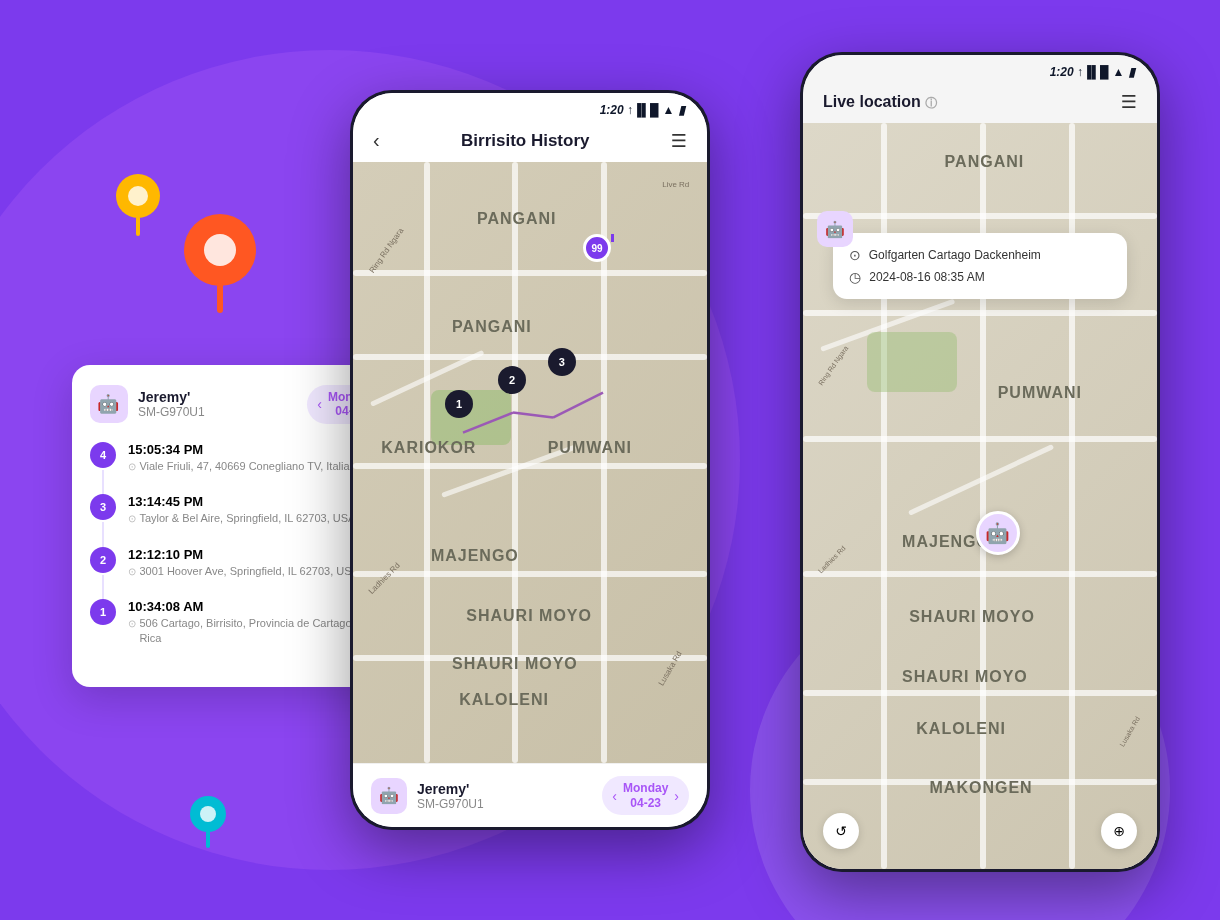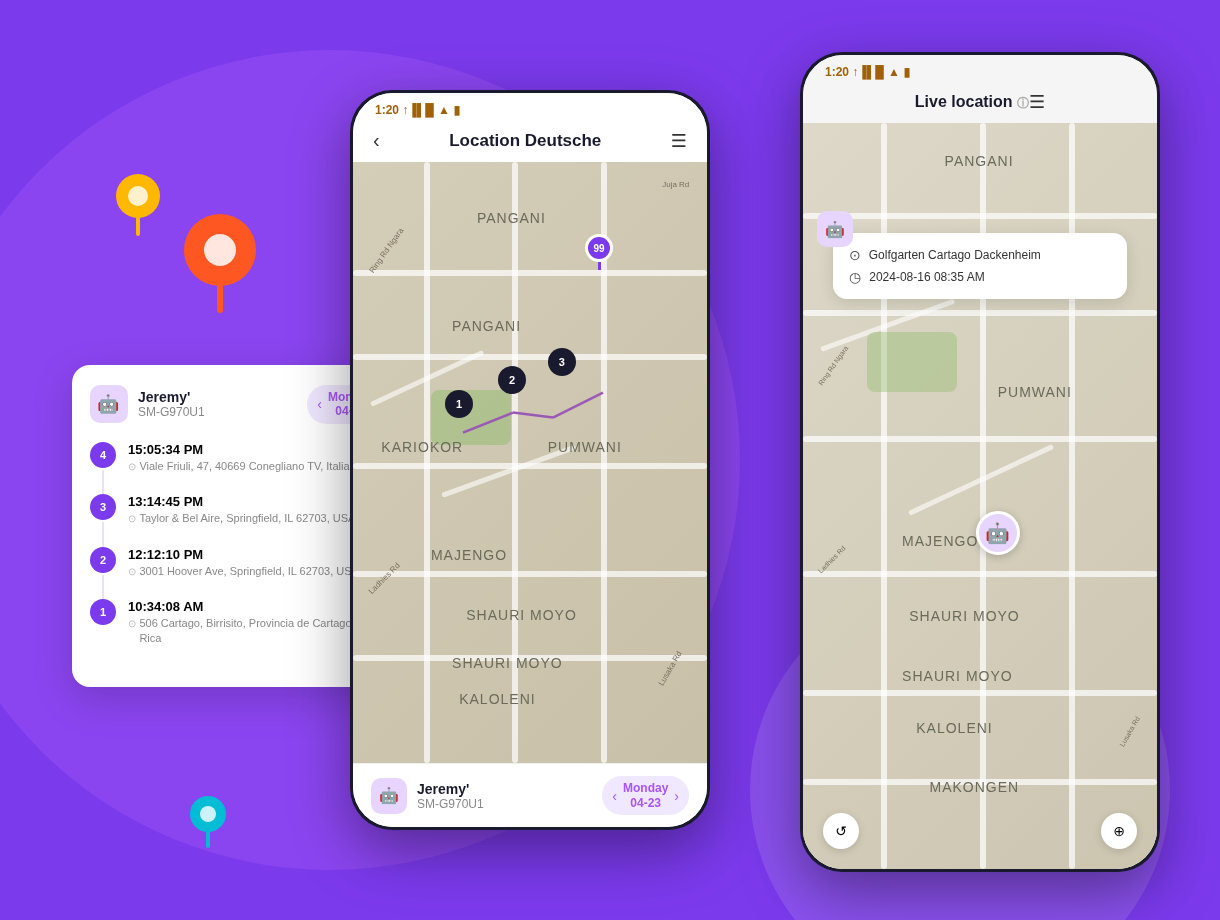--- a/index.html
+++ b/index.html
@@ -158,28 +158,29 @@
       position: absolute;
       inset: 3px;
       background: white;
       border-radius: 40px;
       overflow: hidden;
       display: flex;
       flex-direction: column;
     }
     .status-bar {
       display: flex;
-      justify-content: flex-start;
+      justify-content: flex-end;
       align-items: center;
       padding: 10px 22px 4px;
       font-size: 12px;
       font-weight: 600;
-      color: #a16207;
+      color: #0f172a;
       background: white;
       flex-shrink: 0;
+      font-style: italic;
     }
     .status-icons { display: flex; gap: 4px; align-items: center; }
     .app-header {
       display: flex;
       align-items: center;
       justify-content: space-between;
       padding: 8px 20px 10px;
       background: white;
       flex-shrink: 0;
     }
@@ -206,22 +207,21 @@
       font-weight: 700;
       display: flex;
       align-items: center;
       justify-content: center;
     }
     .map-pin-purple {
       position: absolute;
       width: 32px;
       height: 38px;
       display: flex;
-      flex-direction: column;
-      align-items: center;
+      flex-direction: row;
     }
     .map-pin-purple-circle {
       width: 28px;
       height: 28px;
       border-radius: 50%;
       background: #7c3aed;
       border: 3px solid white;
       color: white;
       font-size: 10px;
       font-weight: 700;
@@ -356,22 +356,22 @@
     
     .route-svg {
       position: absolute;
       inset: 0;
       width: 100%;
       height: 100%;
     }
 
     .map-text-label {
       position: absolute;
-      font-size: 14px;
-      font-weight: 400;
+      font-size: 16px;
+      font-weight: 700;
       color: #6b6b5b;
       letter-spacing: 1px;
       white-space: nowrap;
     }
 
     .header-left { display: flex; align-items: center; gap: 8px; }
   </style>
 </head>
 <body>
 
@@ -469,21 +469,21 @@
         <span>▐▌█</span>
         <span>▲</span>
         <span>▮</span>
       </div>
     </div>
 
     <div class="app-header">
       <div class="header-left">
         <span style="font-size:20px; color:#333; cursor:pointer;">‹</span>
       </div>
-      <div class="app-header-title">Location Deutsche</div>
+      <div class="app-header-title">Birrisito History</div>
       <span style="font-size:18px; color:#333;">☰</span>
     </div>
 
     <div class="map-area">
 
       <div class="map-bg-middle"></div>
 
       <div class="road-h" style="top:18%; left:0; width:100%;"></div>
       <div class="road-h" style="top:32%; left:0; width:100%;"></div>
       <div class="road-h" style="top:50%; left:0; width:100%;"></div>
@@ -517,21 +517,21 @@
       <div class="map-pin-numbered" style="top:34%; left:41%;">2</div>
 
       <div class="map-pin-numbered" style="top:31%; left:55%;">3</div>
 
       <div class="map-pin-purple" style="top:12%; left:65%;">
         <div class="map-pin-purple-circle">99</div>
         <div class="pin-tail"></div>
       </div>
 
       <div style="position:absolute; top:14%; left:2%; font-size:8px; color:#7a7060; transform:rotate(-55deg); white-space:nowrap;">Ring Rd Ngara</div>
-      <div style="position:absolute; top:3%; right:5%; font-size:8px; color:#7a7060;">Juja Rd</div>
+      <div style="position:absolute; top:3%; right:5%; font-size:8px; color:#7a7060;">Live Rd</div>
       <div style="position:absolute; bottom:30%; left:3%; font-size:8px; color:#7a7060; transform:rotate(-45deg); white-space:nowrap;">Ladhies Rd</div>
       <div style="position:absolute; bottom:15%; right:5%; font-size:8px; color:#7a7060; transform:rotate(-60deg); white-space:nowrap;">Lusaka Rd</div>
     </div>
 
     <div class="phone-bottom-bar">
       <div class="bottom-device">
         <div class="avatar-purple" style="width:36px;height:36px;font-size:16px;">🤖</div>
         <div>
           <div class="device-name">Jeremy'</div>
           <div class="device-model">SM-G970U1</div>
@@ -551,21 +551,21 @@
 
     <div class="status-bar" style="background:#f5f5f5;">
       <span>1:20 ↑</span>
       <div class="status-icons">
         <span>▐▌█</span>
         <span>▲</span>
         <span>▮</span>
       </div>
     </div>
 
-    <div class="app-header" style="background:#f5f5f5; padding: 8px 20px 10px; justify-content: center;">
+    <div class="app-header" style="background:#f5f5f5; padding: 8px 20px 10px;">
       <div class="app-header-title" style="font-size:16px;">Live location <span style="font-size:12px; color:#aaa;">ⓘ</span></div>
       <span style="font-size:18px; color:#333;">☰</span>
     </div>
 
     <div class="map-area-right">
       <div class="map-bg-right"></div>
 
       <div class="road-h" style="top:12%; left:0; width:100%;"></div>
       <div class="road-h" style="top:25%; left:0; width:100%;"></div>
       <div class="road-h" style="top:42%; left:0; width:100%;"></div>

